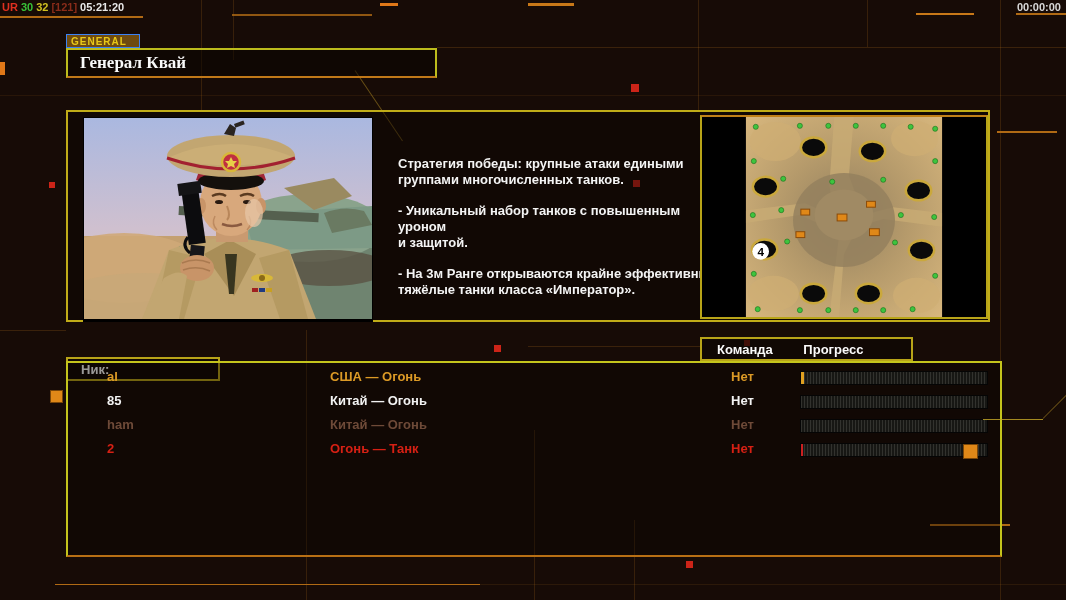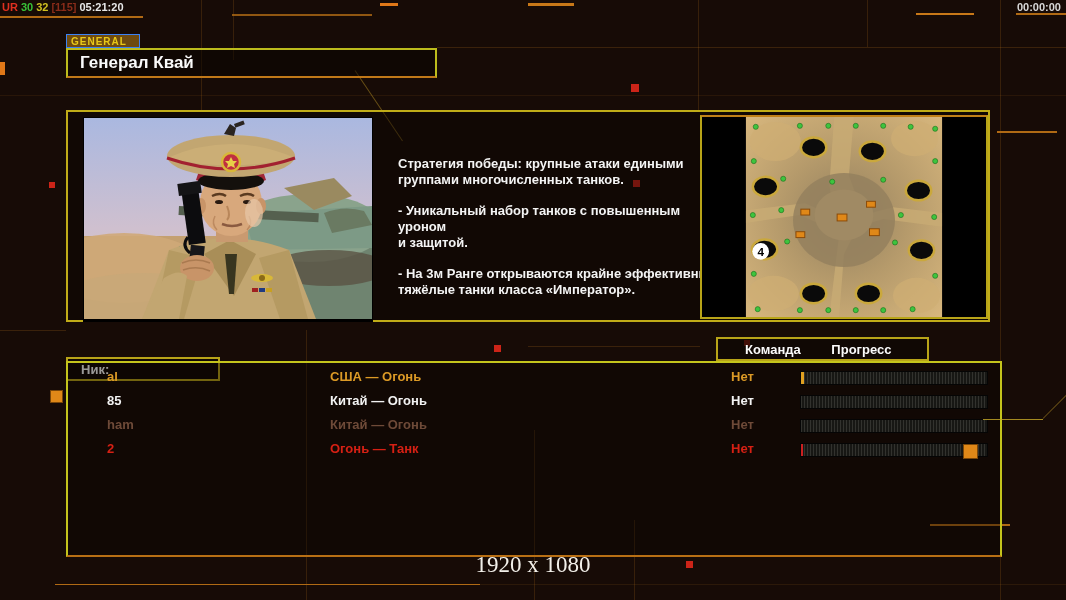--- a/index.html
+++ b/index.html
@@ -31,21 +31,21 @@
   
   .gen-tab{
     position:absolute;left:66px;top:34px;width:74px;height:14px;z-index:3;
     background:#6e4a10;border:1px solid #3b82f6;
     color:#e8c818;font-size:10px;font-weight:bold;letter-spacing:1px;
     padding:1px 0 0 4px;box-sizing:border-box;
   }
   .title-box{
     position:absolute;left:66px;top:48px;width:371px;height:30px;z-index:3;
     border:2px solid #bcbc1c;border-bottom-color:#c07818;
-    background:rgba(10,5,2,0.55);box-sizing:border-box;
+    background:rgba(10,5,2,0.55);box-sizing:border-box;font-family:Liberation Serif, serif;
   }
   .title-box .t{color:#fafafa;font-size:17px;font-weight:bold;padding:3px 0 0 12px;}
   
   .main-box{
     position:absolute;left:66px;top:110px;width:924px;height:212px;z-index:3;
     border:2px solid #c0ac18;background:rgba(10,5,2,0.45);box-sizing:border-box;
   }
   .portrait{position:absolute;left:15px;top:5px;width:290px;height:205px;background:#000;padding:1px;box-sizing:border-box;}
   .desc{position:absolute;left:318px;top:44px;width:335px;color:#f4f4f4;font-size:13px;font-weight:bold;line-height:16px;}
   .desc .para{white-space:pre-line;margin-bottom:15px;margin-left:12px;}
@@ -55,21 +55,21 @@
     display:flex;align-items:center;justify-content:center;
   }
   
   .colhead{
     position:absolute;top:337px;height:24px;z-index:3;
     border:2px solid #b8a418;background:rgba(10,5,2,0.5);box-sizing:border-box;
     color:#fafafa;font-size:13px;font-weight:bold;padding:3px 0 0 13px;
   }
   .ch-nick{left:66px;width:154px;margin-top:20px;}
   .ch-general{left:316px;width:212px;}
-  .ch-team{left:700px;width:213px;padding-left:12px;margin-left:16px;}
+  .ch-team{left:700px;width:213px;padding-left:0;}
   .ch-team .lbl1{margin-left:15px;}
   .ch-team .lbl2{margin-left:27px;}
   
   .table-box{
     position:absolute;left:66px;top:361px;width:936px;height:196px;z-index:3;
     border:2px solid #c4c41c;border-bottom-color:#b86f14;
     background:rgba(10,5,2,0.4);box-sizing:border-box;
   }
   .prow{position:relative;height:24px;margin-top:0;font-size:13px;font-weight:bold;}
   .prow:first-child{margin-top:3px;}
@@ -126,21 +126,21 @@
     <div class="decor redsq" style="left:633px;top:180px;width:7px;height:7px;"></div>
     <div class="decor redsq" style="left:961px;top:245px;width:7px;height:7px;"></div>
     <div class="decor redsq" style="left:494px;top:345px;width:7px;height:7px;"></div>
     <div class="decor redsq" style="left:744px;top:340px;width:6px;height:6px;opacity:.55;"></div>
     <div class="decor redsq" style="left:686px;top:561px;width:7px;height:7px;"></div>
     <div class="decor orsq" style="left:50px;top:390px;width:11px;height:11px;"></div>
     <div class="decor orsq z2" style="left:963px;top:444px;width:13px;height:13px;"></div>
   </div>
 
   <div class="statusbar">
-    <span class="st-ur">UR</span><span class="st-a">30</span><span class="st-b">32</span><span class="st-c">[115]</span><span class="st-time">05:21:20</span>
+    <span class="st-ur">UR</span><span class="st-a">30</span><span class="st-b">32</span><span class="st-c">[121]</span><span class="st-time">05:21:20</span>
   </div>
   <div class="clock">00:00:00</div>
 
   <div class="gen-tab">GENERAL</div>
   <div class="title-box">
     <div class="t">Генерал Квай</div>
   </div>
 
   <div class="main-box">
 
@@ -337,15 +337,14 @@
     <div class="prow" style="color: rgb(214, 32, 20);">
       <span class="pcell c-nick">2</span>
       <span class="pcell c-general">Огонь — Танк</span>
       <span class="pcell c-team">Нет</span>
       <span class="c-bar">
           <span class="fill" style="width: 2px; background: rgb(204, 32, 32);"></span>
         </span>
     </div>
   </div>
 
-  <div class="resolution">1920 x 1080</div>
 
 </div>
 
 </body></html>

